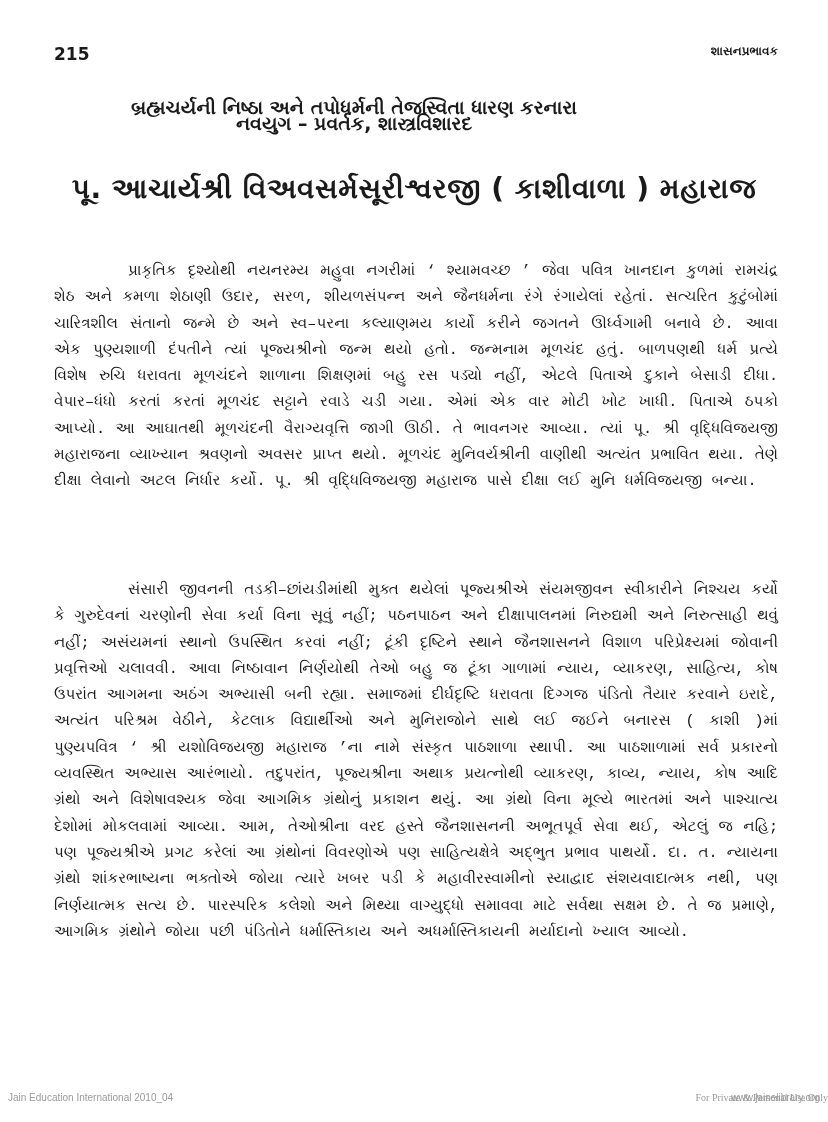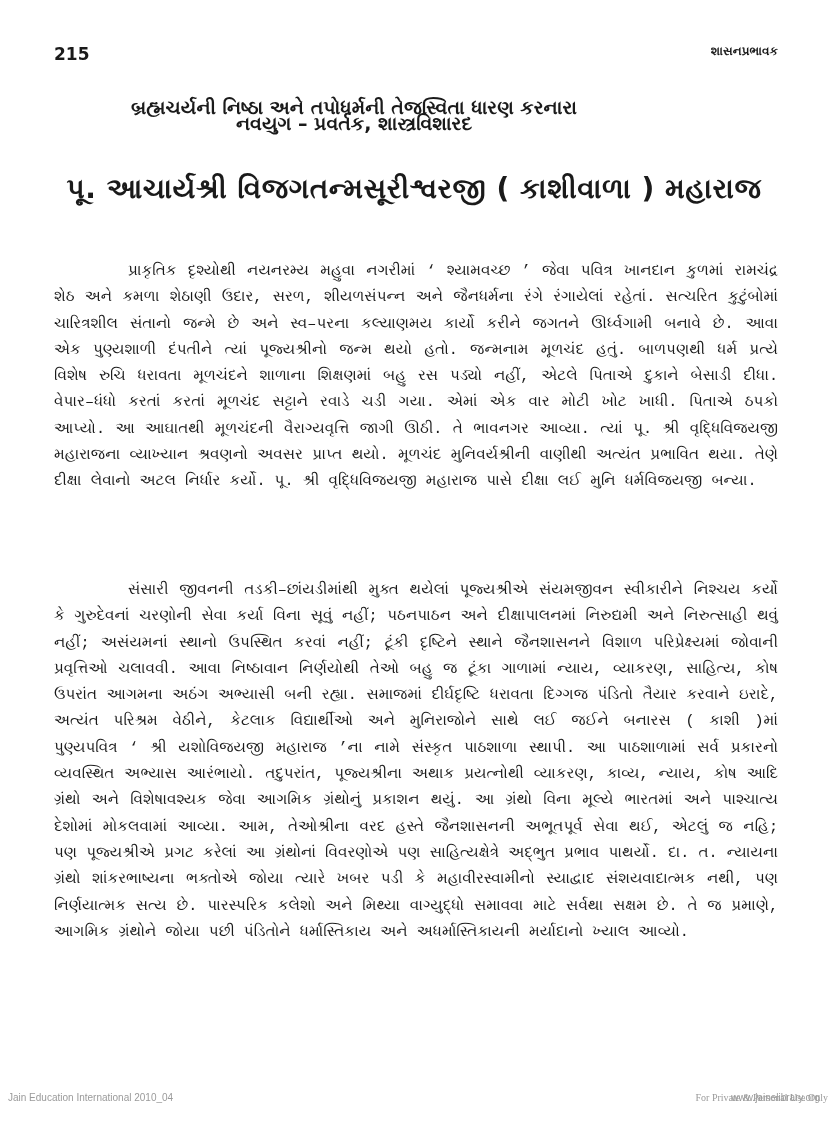--- a/index.html
+++ b/index.html
@@ -23,21 +23,21 @@
   .footer.right { right: 8px; }
 </style>
 </head>
 <body>
 
 <div class="page-number">215</div>
 <div class="running-head">શાસનપ્રભાવક</div>
 
 <div class="subtitle l1">બ્રહ્મચર્યની નિષ્ઠા અને તપોધર્મની તેજસ્વિતા ધારણ કરનારા</div>
 <div class="subtitle l2">નવયુગ – પ્રવર્તક, શાસ્ત્રવિશારદ</div>
-<div class="main-title">પૂ. આચાર્યશ્રી વિજગતન્મસૂરીશ્વરજી ( કાશીવાળા ) મહારાજ</div>
+<div class="main-title">પૂ. આચાર્યશ્રી વિઅવસર્મસૂરીશ્વરજી ( કાશીવાળા ) મહારાજ</div>
 
 <div class="body-text para1">
   <p>પ્રાકૃતિક દૃશ્યોથી નયનરમ્ય મહુવા નગરીમાં ‘ શ્યામવચ્છ ’ જેવા પવિત્ર ખાનદાન કુળમાં રામચંદ્ર શેઠ અને કમળા શેઠાણી ઉદાર, સરળ, શીયળસંપન્ન અને જૈનધર્મના રંગે રંગાયેલાં રહેતાં. સત્ચરિત કુટુંબોમાં ચારિત્રશીલ સંતાનો જન્મે છે અને સ્વ–પરના કલ્યાણમય કાર્યો કરીને જગતને ઊર્ધ્વગામી બનાવે છે. આવા એક પુણ્યશાળી દંપતીને ત્યાં પૂજ્યશ્રીનો જન્મ થયો હતો. જન્મનામ મૂળચંદ હતું. બાળપણથી ધર્મ પ્રત્યે વિશેષ રુચિ ધરાવતા મૂળચંદને શાળાના શિક્ષણમાં બહુ રસ પડ્યો નહીં, એટલે પિતાએ દુકાને બેસાડી દીધા. વેપાર–ધંધો કરતાં કરતાં મૂળચંદ સટ્ટાને રવાડે ચડી ગયા. એમાં એક વાર મોટી ખોટ ખાધી. પિતાએ ઠપકો આપ્યો. આ આઘાતથી મૂળચંદની વૈરાગ્યવૃત્તિ જાગી ઊઠી. તે ભાવનગર આવ્યા. ત્યાં પૂ. શ્રી વૃદ્ધિવિજયજી મહારાજના વ્યાખ્યાન શ્રવણનો અવસર પ્રાપ્ત થયો. મૂળચંદ મુનિવર્યશ્રીની વાણીથી અત્યંત પ્રભાવિત થયા. તેણે દીક્ષા લેવાનો અટલ નિર્ધાર કર્યો. પૂ. શ્રી વૃદ્ધિવિજયજી મહારાજ પાસે દીક્ષા લઈ મુનિ ધર્મવિજયજી બન્યા.</p>
 </div>
 <div class="body-text para2">
   <p>સંસારી જીવનની તડકી–છાંયડીમાંથી મુક્ત થયેલાં પૂજ્યશ્રીએ સંયમજીવન સ્વીકારીને નિશ્ચય કર્યો કે ગુરુદેવનાં ચરણોની સેવા કર્યા વિના સૂવું નહીં; પઠનપાઠન અને દીક્ષાપાલનમાં નિરુદ્યમી અને નિરુત્સાહી થવું નહીં; અસંયમનાં સ્થાનો ઉપસ્થિત કરવાં નહીં; ટૂંકી દૃષ્ટિને સ્થાને જૈનશાસનને વિશાળ પરિપ્રેક્ષ્યમાં જોવાની પ્રવૃત્તિઓ ચલાવવી. આવા નિષ્ઠાવાન નિર્ણયોથી તેઓ બહુ જ ટૂંકા ગાળામાં ન્યાય, વ્યાકરણ, સાહિત્ય, કોષ ઉપરાંત આગમના અઠંગ અભ્યાસી બની રહ્યા. સમાજમાં દીર્ઘદૃષ્ટિ ધરાવતા દિગ્ગજ પંડિતો તૈયાર કરવાને ઇરાદે, અત્યંત પરિશ્રમ વેઠીને, કેટલાક વિદ્યાર્થીઓ અને મુનિરાજોને સાથે લઈ જઈને બનારસ ( કાશી )માં પુણ્યપવિત્ર ‘ શ્રી યશોવિજયજી મહારાજ ’ના નામે સંસ્કૃત પાઠશાળા સ્થાપી. આ પાઠશાળામાં સર્વ પ્રકારનો વ્યવસ્થિત અભ્યાસ આરંભાયો. તદુપરાંત, પૂજ્યશ્રીના અથાક પ્રયત્નોથી વ્યાકરણ, કાવ્ય, ન્યાય, કોષ આદિ ગ્રંથો અને વિશેષાવશ્યક જેવા આગમિક ગ્રંથોનું પ્રકાશન થયું. આ ગ્રંથો વિના મૂલ્યે ભારતમાં અને પાશ્ચાત્ય દેશોમાં મોકલવામાં આવ્યા. આમ, તેઓશ્રીના વરદ હસ્તે જૈનશાસનની અભૂતપૂર્વ સેવા થઈ, એટલું જ નહિ; પણ પૂજ્યશ્રીએ પ્રગટ કરેલાં આ ગ્રંથોનાં વિવરણોએ પણ સાહિત્યક્ષેત્રે અદ્ભુત પ્રભાવ પાથર્યો. દા. ત. ન્યાયના ગ્રંથો શાંકરભાષ્યના ભક્તોએ જોયા ત્યારે ખબર પડી કે મહાવીરસ્વામીનો સ્યાદ્વાદ સંશયવાદાત્મક નથી, પણ નિર્ણયાત્મક સત્ય છે. પારસ્પરિક કલેશો અને મિથ્યા વાગ્યુદ્ધો સમાવવા માટે સર્વથા સક્ષમ છે. તે જ પ્રમાણે, આગમિક ગ્રંથોને જોયા પછી પંડિતોને ધર્માસ્તિકાય અને અધર્માસ્તિકાયની મર્યાદાનો ખ્યાલ આવ્યો.</p>
 </div>
 
 <div class="footer left">Jain Education International   2010_04</div>
 <div class="footer center">For Private &amp; Personal Use Only</div>

